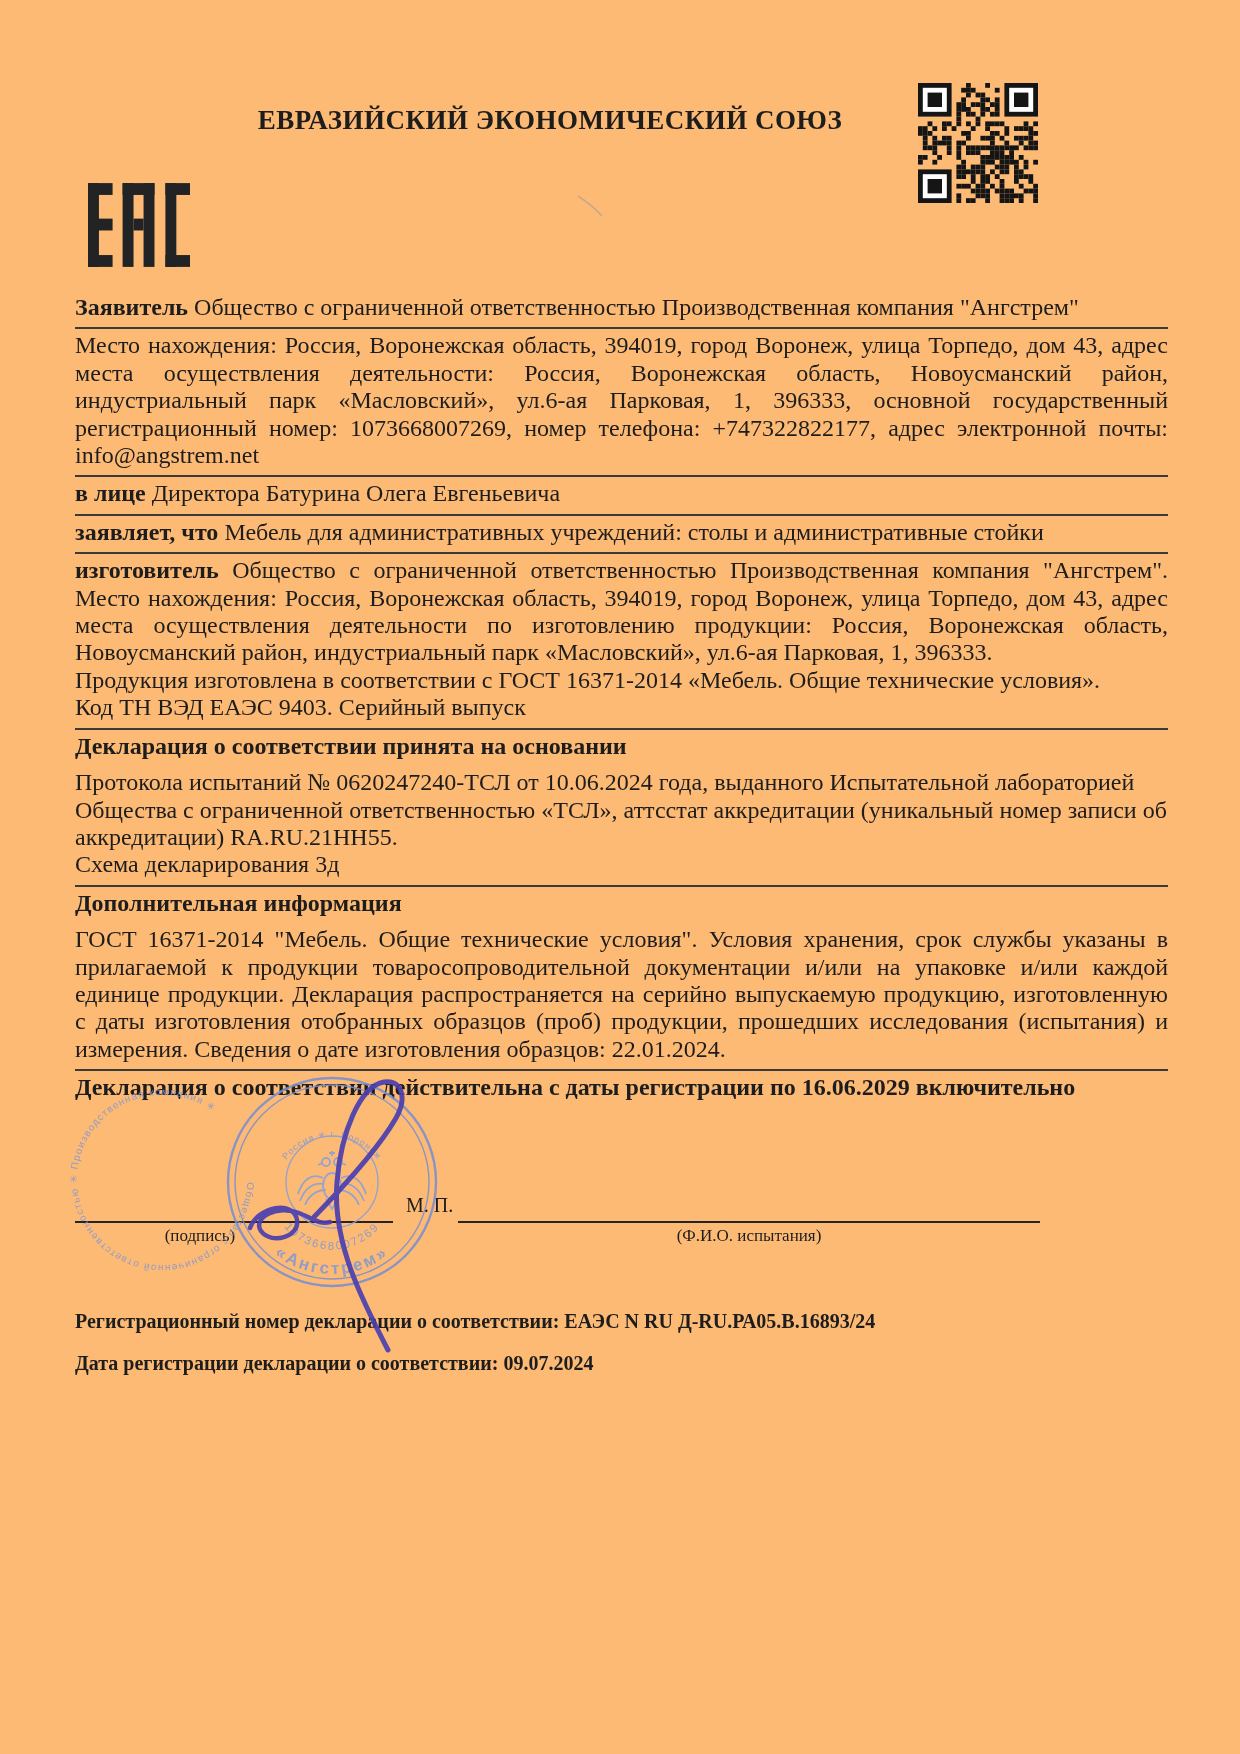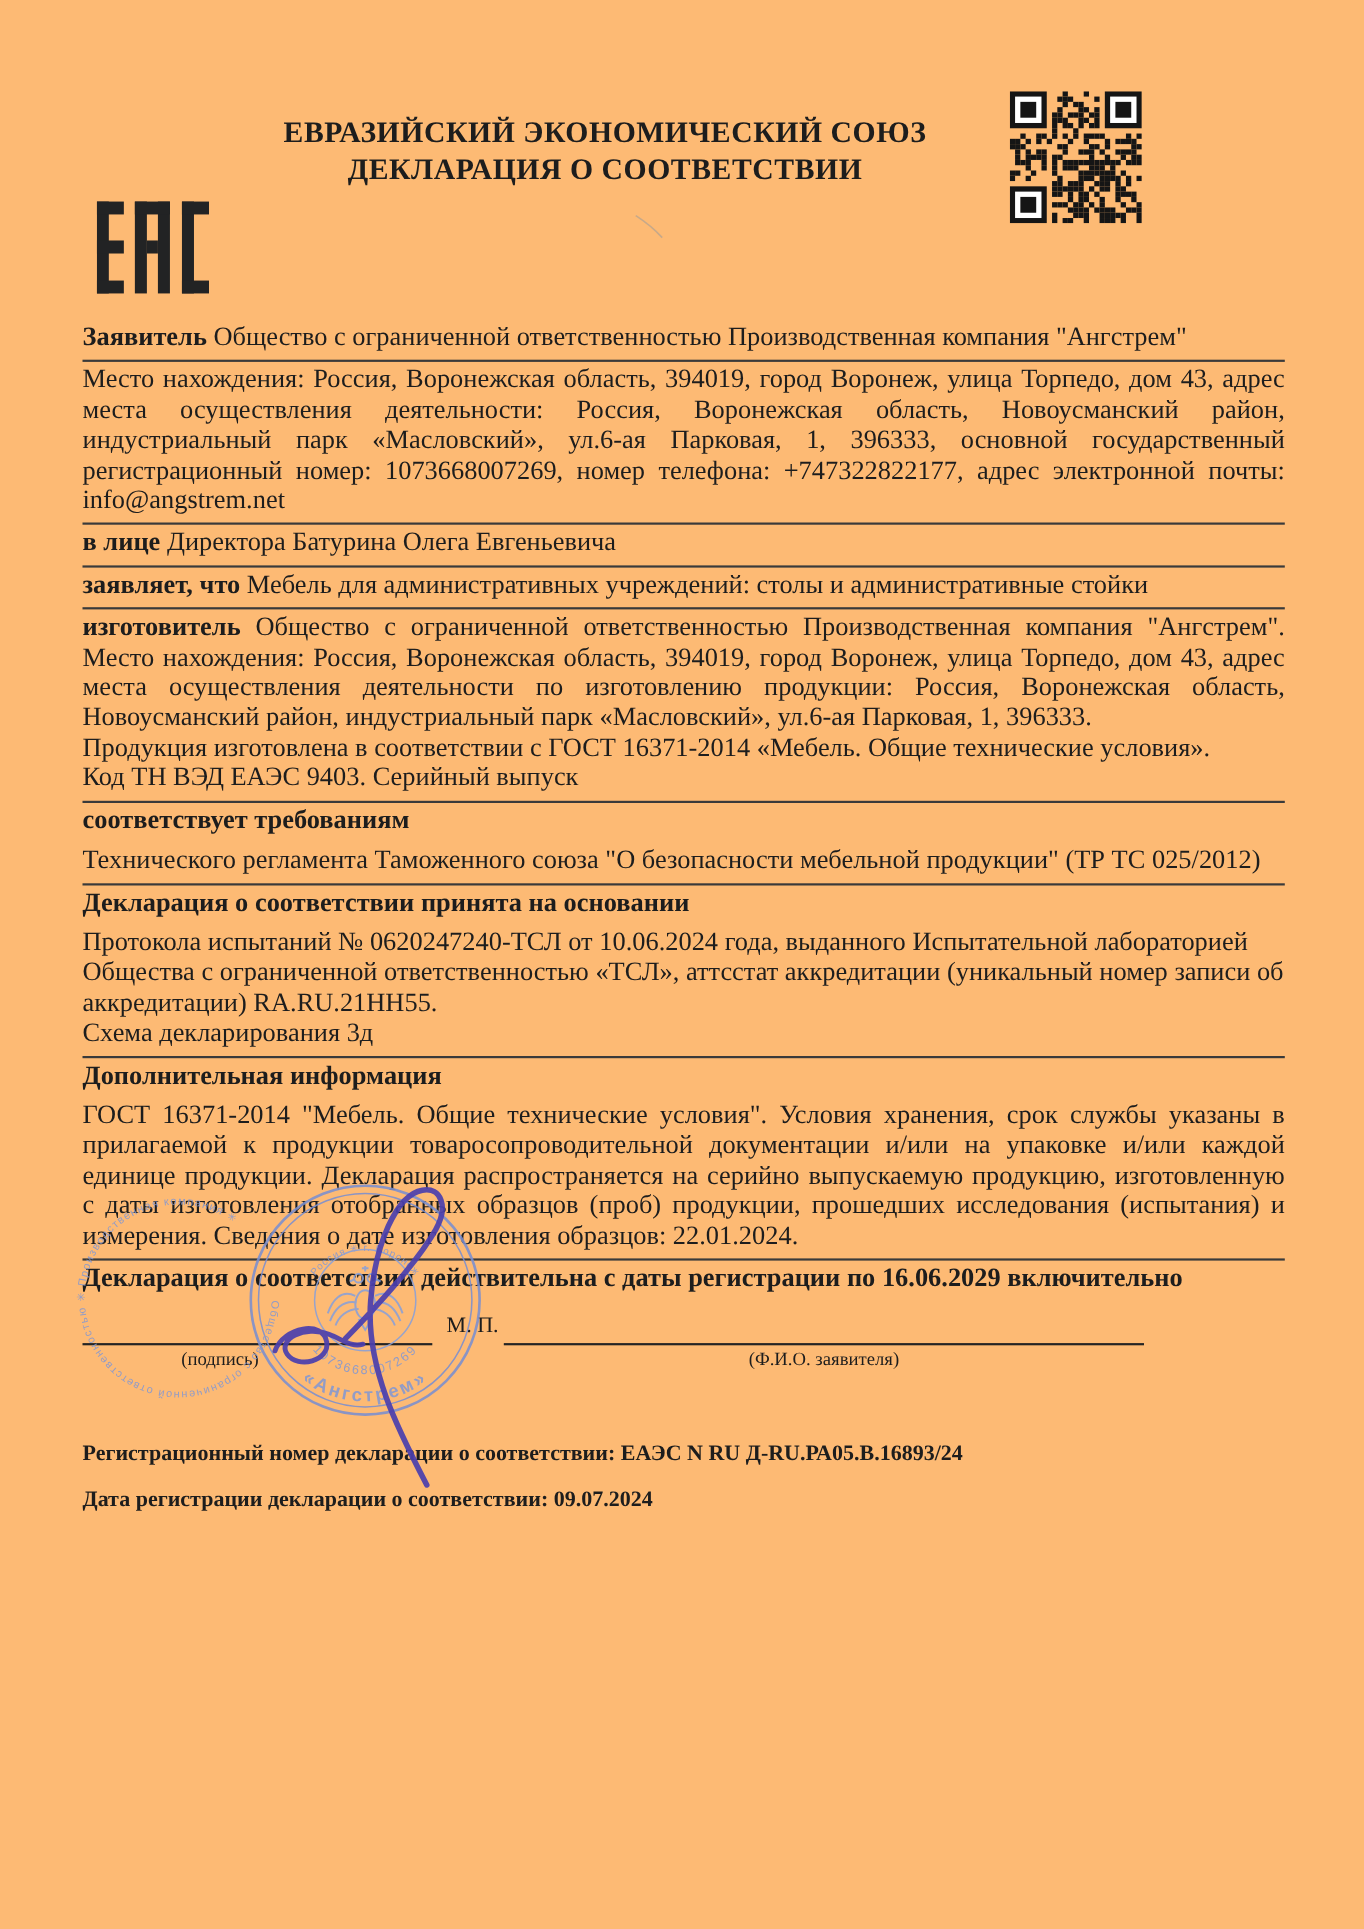--- a/index.html
+++ b/index.html
@@ -24,21 +24,20 @@
   .overlay{position:absolute;left:0;top:0;pointer-events:none;}
   .stamp-ring-text{font-family:"Liberation Sans",sans-serif;fill:#8498d2;}
 </style>
 </head>
 <body>
 
 <div class="page">
 
   <div class="titles">
     <div>ЕВРАЗИЙСКИЙ ЭКОНОМИЧЕСКИЙ СОЮЗ</div>
-    <div>ДЕКЛАРАЦИЯ О СООТВЕТСТВИИ</div>
   </div>
 
   <div class="eac-logo">
     <svg width="102" height="84" viewBox="0 0 112 92">
       <g fill="#222324">
         <rect x="0" y="0" width="12" height="92"></rect>
         <rect x="0" y="0" width="27" height="13"></rect>
         <rect x="0" y="39" width="27" height="13"></rect>
         <rect x="0" y="79" width="27" height="13"></rect>
         <rect x="38" y="0" width="12" height="92"></rect>
@@ -299,25 +298,20 @@
     <p class="row rule"><b>в лице</b> <span>Директора Батурина Олега Евгеньевича</span></p>
 
     <p class="row rule"><b>заявляет, что</b> <span>Мебель для административных учреждений: столы и административные стойки</span></p>
 
     <div class="row rule">
       <p class="row just" style="padding:0"><b>изготовитель</b> <span>Общество с ограниченной ответственностью Производственная компания "Ангстрем". Место нахождения: Россия, Воронежская область, 394019, город Воронеж, улица Торпедо, дом 43, адрес места осуществления деятельности по изготовлению продукции: Россия, Воронежская область, Новоусманский район, индустриальный парк «Масловский», ул.6-ая Парковая, 1, 396333.</span></p>
       <p class="row" style="padding:0">Продукция изготовлена в соответствии с ГОСТ 16371-2014 «Мебель. Общие технические условия».</p>
       <p class="row" style="padding:0">Код ТН ВЭД ЕАЭС 9403. Серийный выпуск</p>
     </div>
 
-    <div class="row rule">
-      <p class="row hdr" style="padding:0">соответствует требованиям</p>
-      <div class="gap"></div>
-      <p class="row" style="padding:0">Технического регламента Таможенного союза "О безопасности мебельной продукции" (ТР ТС 025/2012)</p>
-    </div>
 
     <div class="row rule">
       <p class="row hdr" style="padding:0">Декларация о соответствии принята на основании</p>
       <div class="gap"></div>
       <p class="row" style="padding:0">Протокола испытаний № 0620247240-ТСЛ от 10.06.2024 года, выданного Испытательной лабораторией Общества с ограниченной ответственностью «ТСЛ», аттсстат аккредитации (уникальный номер записи об аккредитации) RA.RU.21HH55.</p>
       <p class="row" style="padding:0">Схема декларирования 3д</p>
     </div>
 
     <div class="row rule">
       <p class="row hdr" style="padding:0">Дополнительная информация</p>
@@ -325,21 +319,21 @@
       <p class="row just" style="padding:0">ГОСТ 16371-2014 "Мебель. Общие технические условия". Условия хранения, срок службы указаны в прилагаемой к продукции товаросопроводительной документации и/или на упаковке и/или каждой единице продукции. Декларация распространяется на серийно выпускаемую продукцию, изготовленную с даты изготовления отобранных образцов (проб) продукции, прошедших исследования (испытания) и измерения. Сведения о дате изготовления образцов: 22.01.2024.</p>
     </div>
 
     <p class="row hdr">Декларация о соответствии  действительна с даты регистрации по 16.06.2029 включительно</p>
   </div>
 
   <div class="sig-line" style="left:75px;top:1221px;width:318px;"></div>
   <div class="cap" style="left:110px;top:1226px;width:180px;">(подпись)</div>
   <div class="mp" style="left:406px;top:1194px;">М. П.</div>
   <div class="sig-line" style="left:458px;top:1221px;width:582px;"></div>
-  <div class="cap" style="left:458px;top:1226px;width:582px;">(Ф.И.О. заявителя)</div>
+  <div class="cap" style="left:458px;top:1226px;width:582px;">(Ф.И.О. испытания)</div>
 
   <div class="footer-line" style="top:1310px;"><span>Регистрационный номер декларации о соответствии:</span> <span>ЕАЭС N RU Д-RU.РА05.В.16893/24</span></div>
   <div class="footer-line" style="top:1352px;text-align:right;"><span>Дата регистрации декларации о соответствии:</span> <span>09.07.2024</span></div>
 
   <svg class="overlay" width="1240" height="1754" viewBox="0 0 1240 1754">
     <defs>
       <path id="ringPath" d="M 247,1182 a 85,85 0 1,1 0.01,-0.5"></path>
       <path id="innerTopPath" d="M 285,1162 A 57,57 0 0 1 379,1162"></path>
       <path id="ogrnPath" d="M 278,1218 A 62,62 0 0 0 386,1218"></path>
       <path id="namePath" d="M 258,1238 A 94,94 0 0 0 406,1238"></path>

